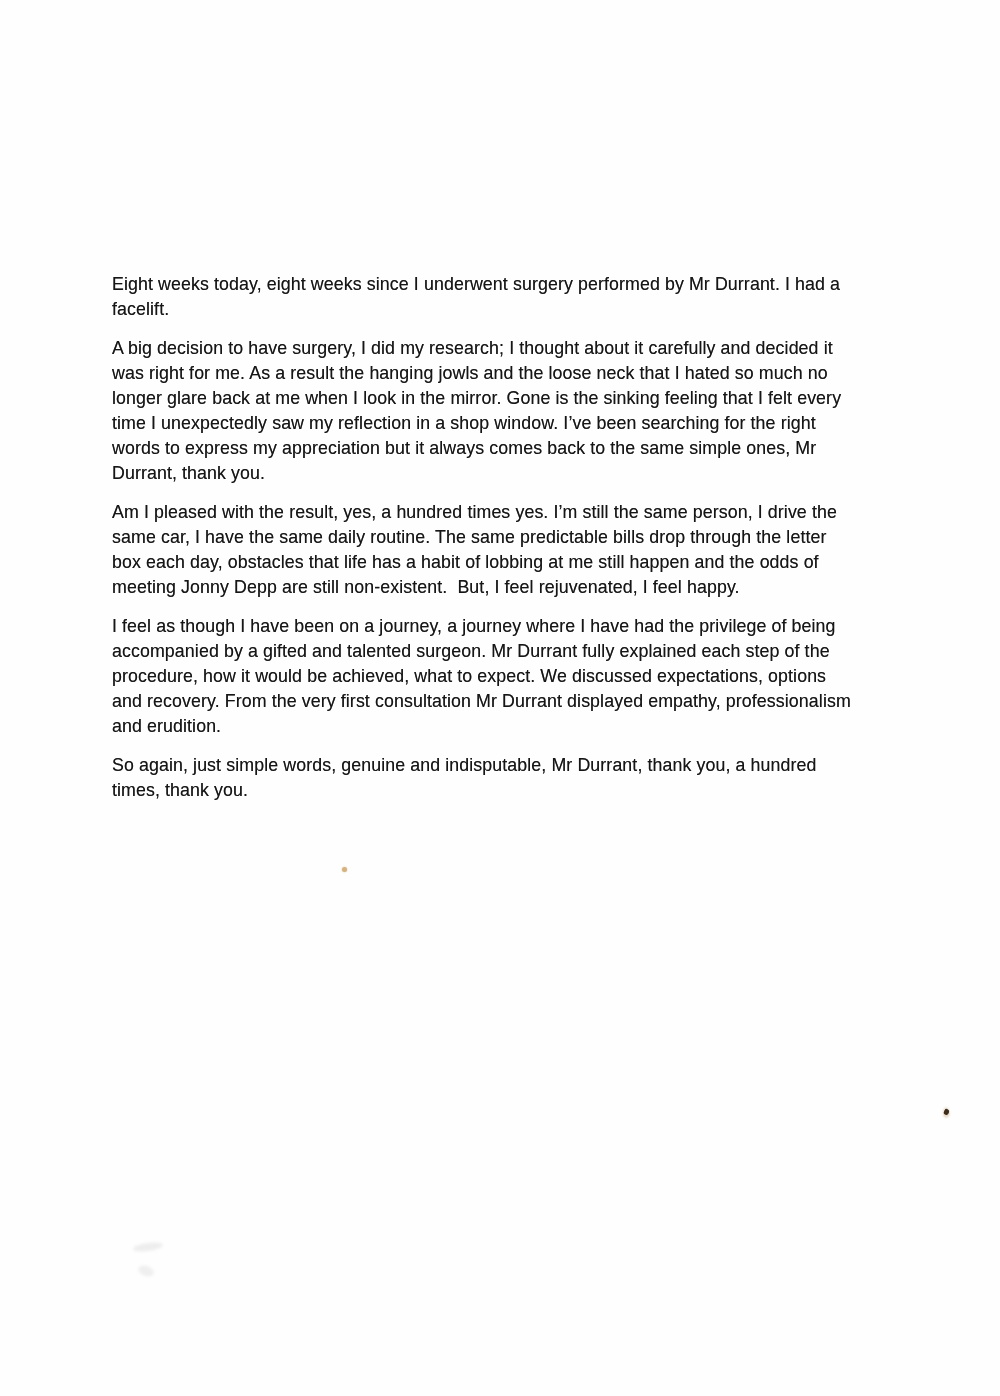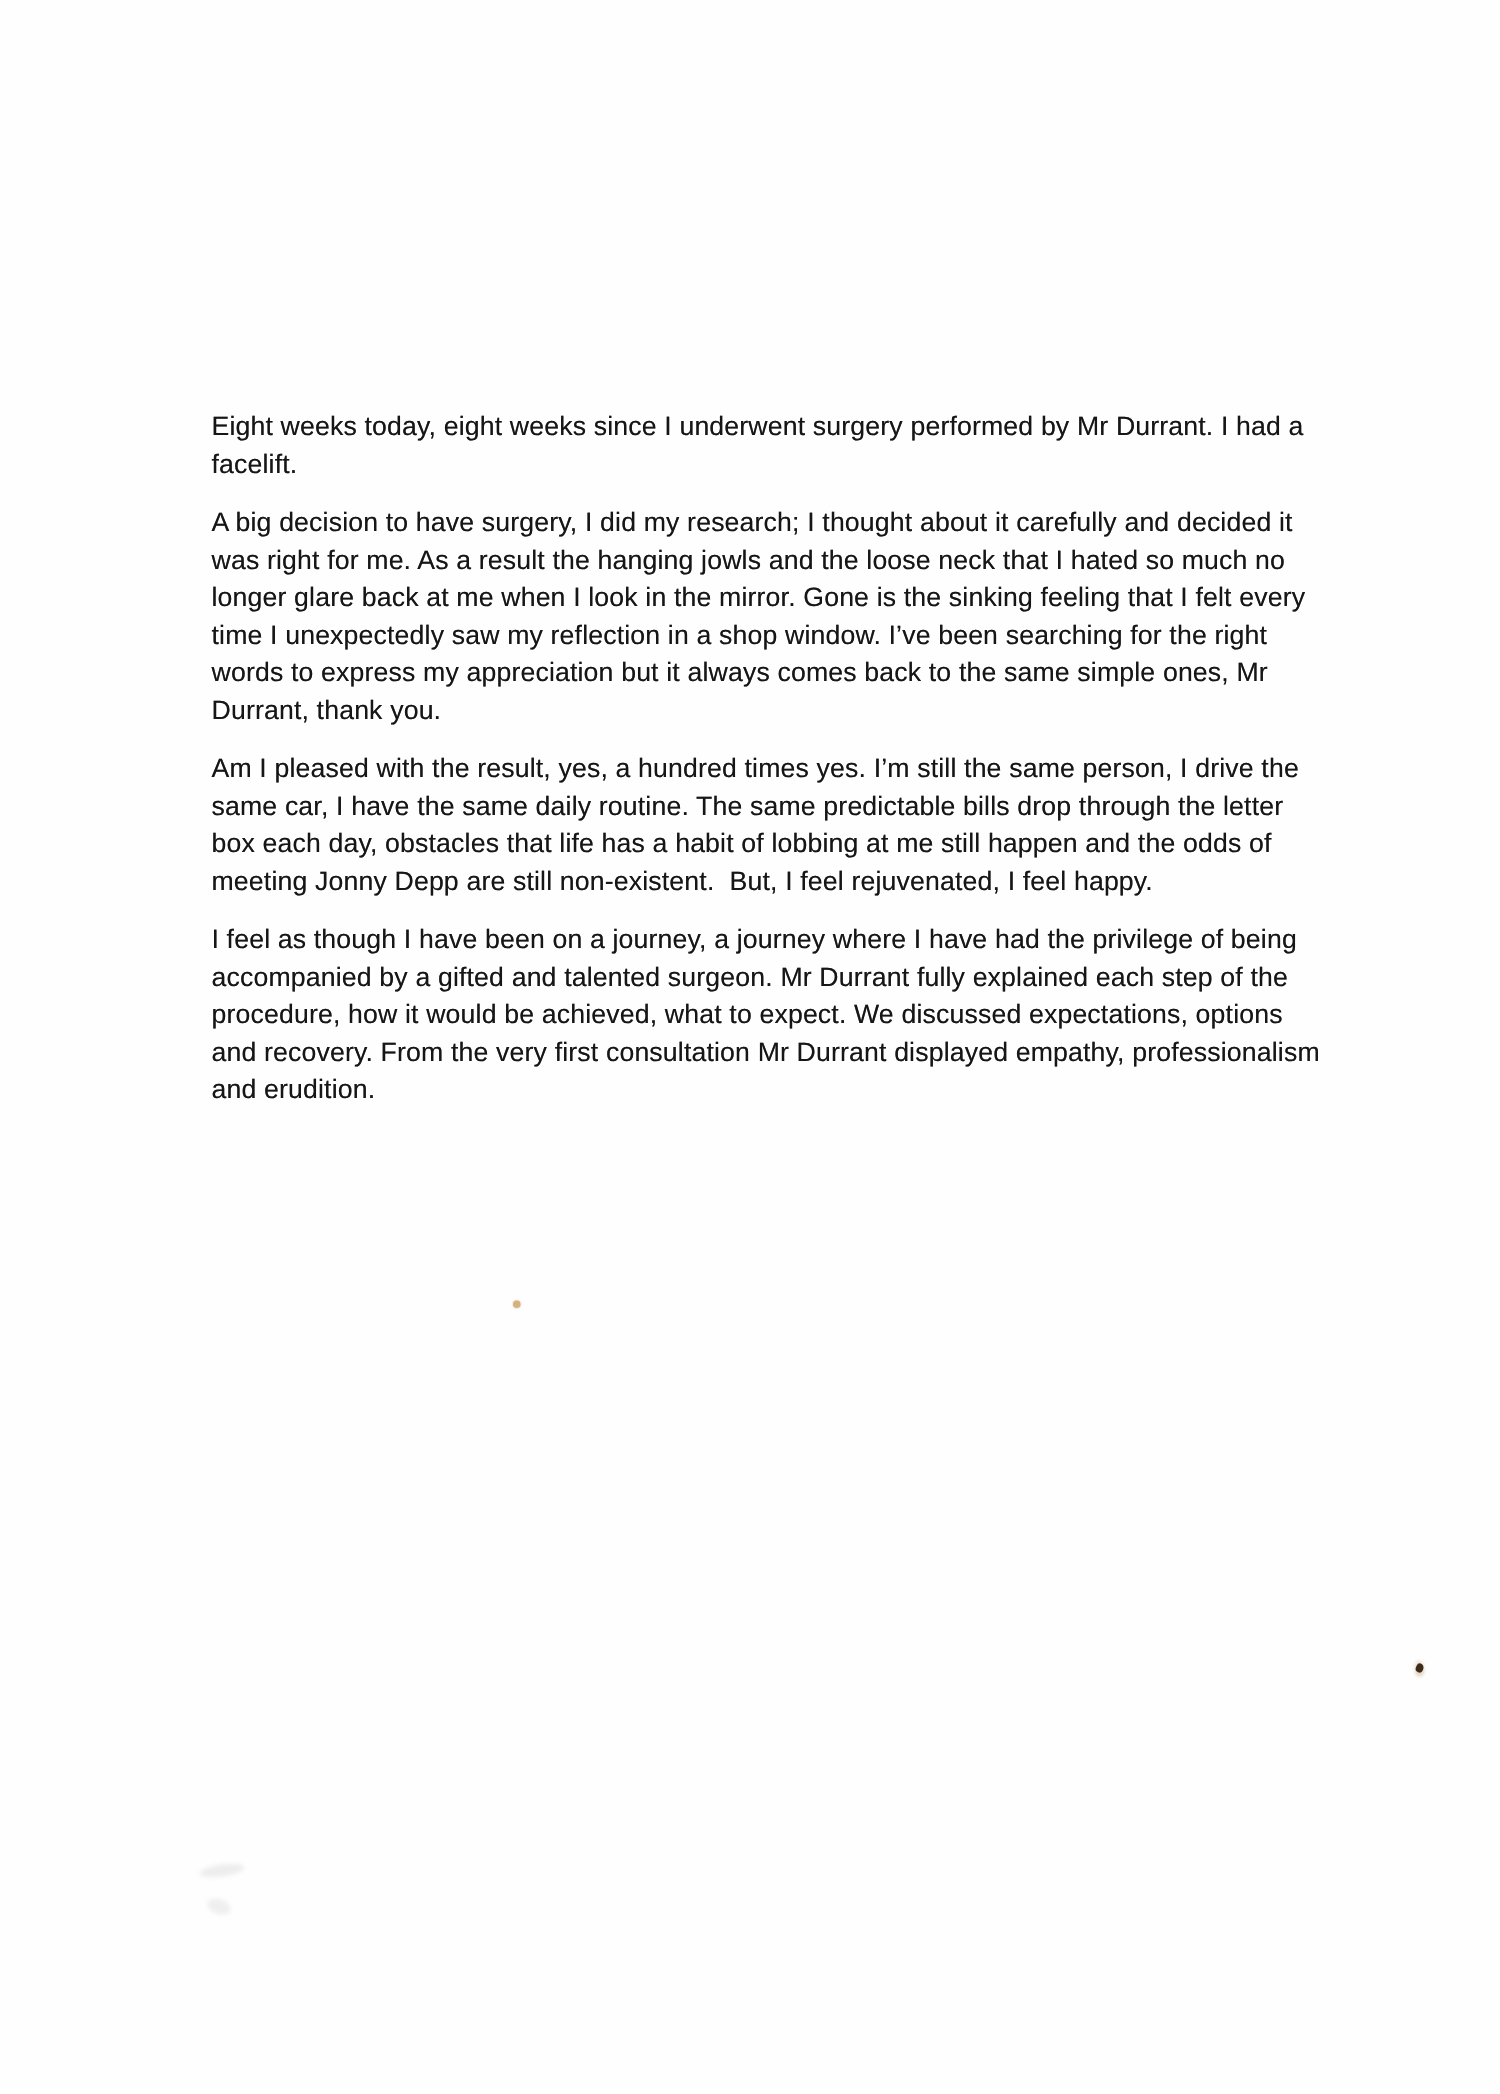--- a/index.html
+++ b/index.html
@@ -17,21 +17,21 @@
   body {
     width: 1000px;
     height: 1396px;
     position: relative;
     background: var(--page-background, #fefefe);
     font-family: "Liberation Sans", sans-serif;
     overflow: hidden;
   }
   .letter-body {
     position: absolute;
-    left: 141px;
+    left: 112px;
     top: 272px;
     width: 748px;
     color: var(--text-color, #161616);
     font-size: 17.8px;
     line-height: 25px;
     letter-spacing: 0.1px;
   }
   .para {
     margin: 0 0 14px 0;
     white-space: pre-wrap;
@@ -86,18 +86,19 @@
   }
 </style>
 </head>
 <body>
 
 <div class="letter-body">
   <p class="para">Eight weeks today, eight weeks since I underwent surgery performed by Mr Durrant. I had a facelift.</p>
   <p class="para">A big decision to have surgery, I did my research; I thought about it carefully and decided it was right for me. As a result the hanging jowls and the loose neck that I hated so much no longer glare back at me when I look in the mirror. Gone is the sinking feeling that I felt every time I unexpectedly saw my reflection in a shop window. I’ve been searching for the right words to express my appreciation but it always comes back to the same simple ones, Mr Durrant, thank you.</p>
   <p class="para">Am I pleased with the result, yes, a hundred times yes. I’m still the same person, I drive the same car, I have the same daily routine. The same predictable bills drop through the letter box each day, obstacles that life has a habit of lobbing at me still happen and the odds of meeting Jonny Depp are still non-existent.  But, I feel rejuvenated, I feel happy.</p>
   <p class="para">I feel as though I have been on a journey, a journey where I have had the privilege of being accompanied by a gifted and talented surgeon. Mr Durrant fully explained each step of the procedure, how it would be achieved, what to expect. We discussed expectations, options and recovery. From the very first consultation Mr Durrant displayed empathy, professionalism and erudition.</p>
+  <p class="para">So again, just simple words, genuine and indisputable, Mr Durrant, thank you, a hundred times, thank you.</p>
 </div>
 
 <span class="speck speck-orange"></span>
 <span class="speck speck-dark"></span>
 <span class="speck faint-mark-1"></span>
 <span class="speck faint-mark-2"></span>
 
 </body></html>

